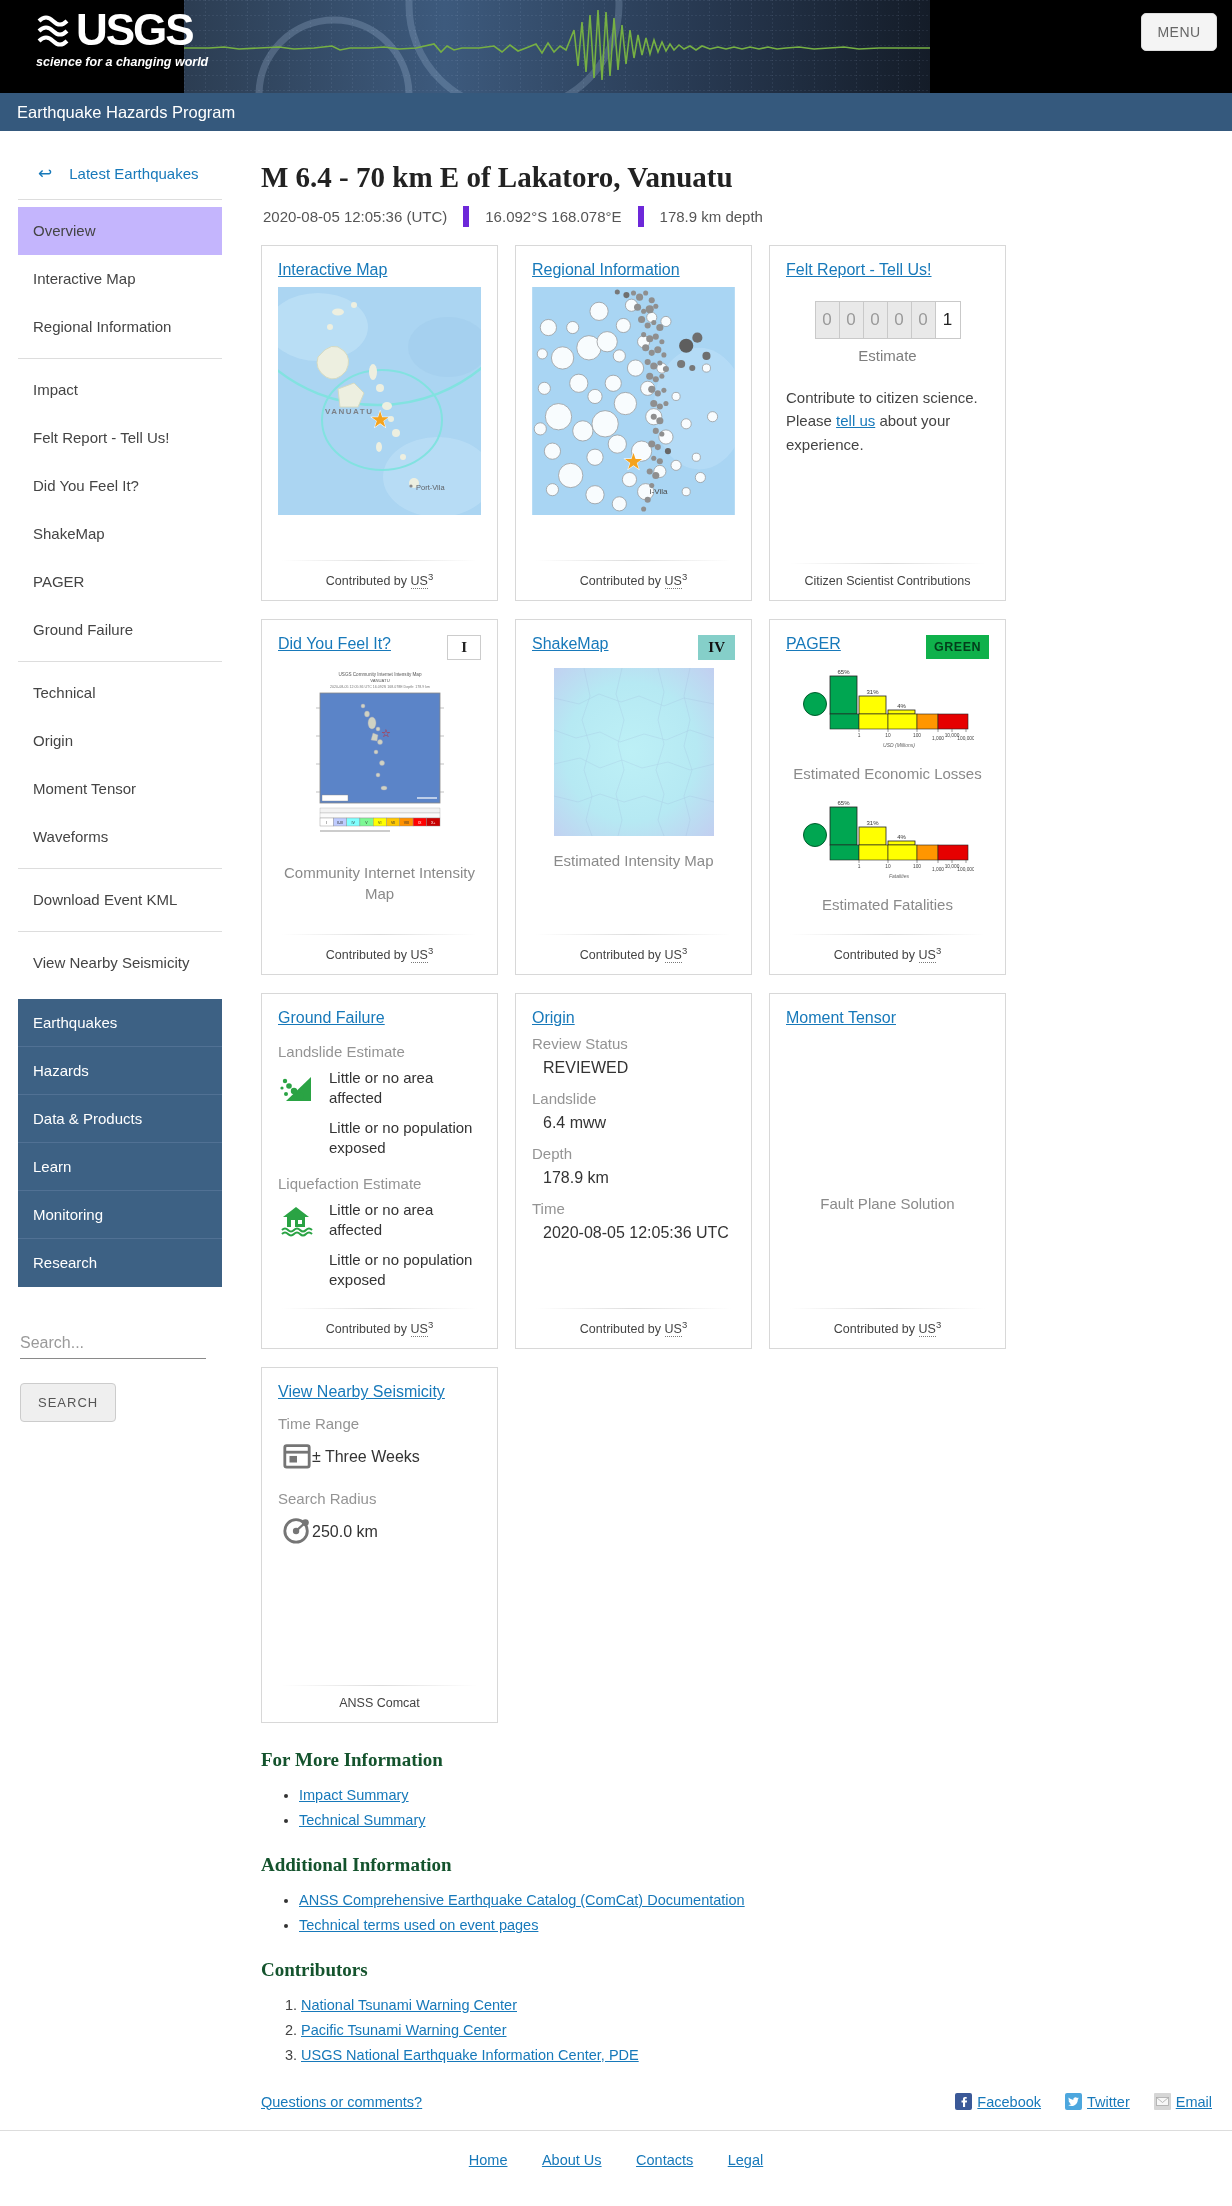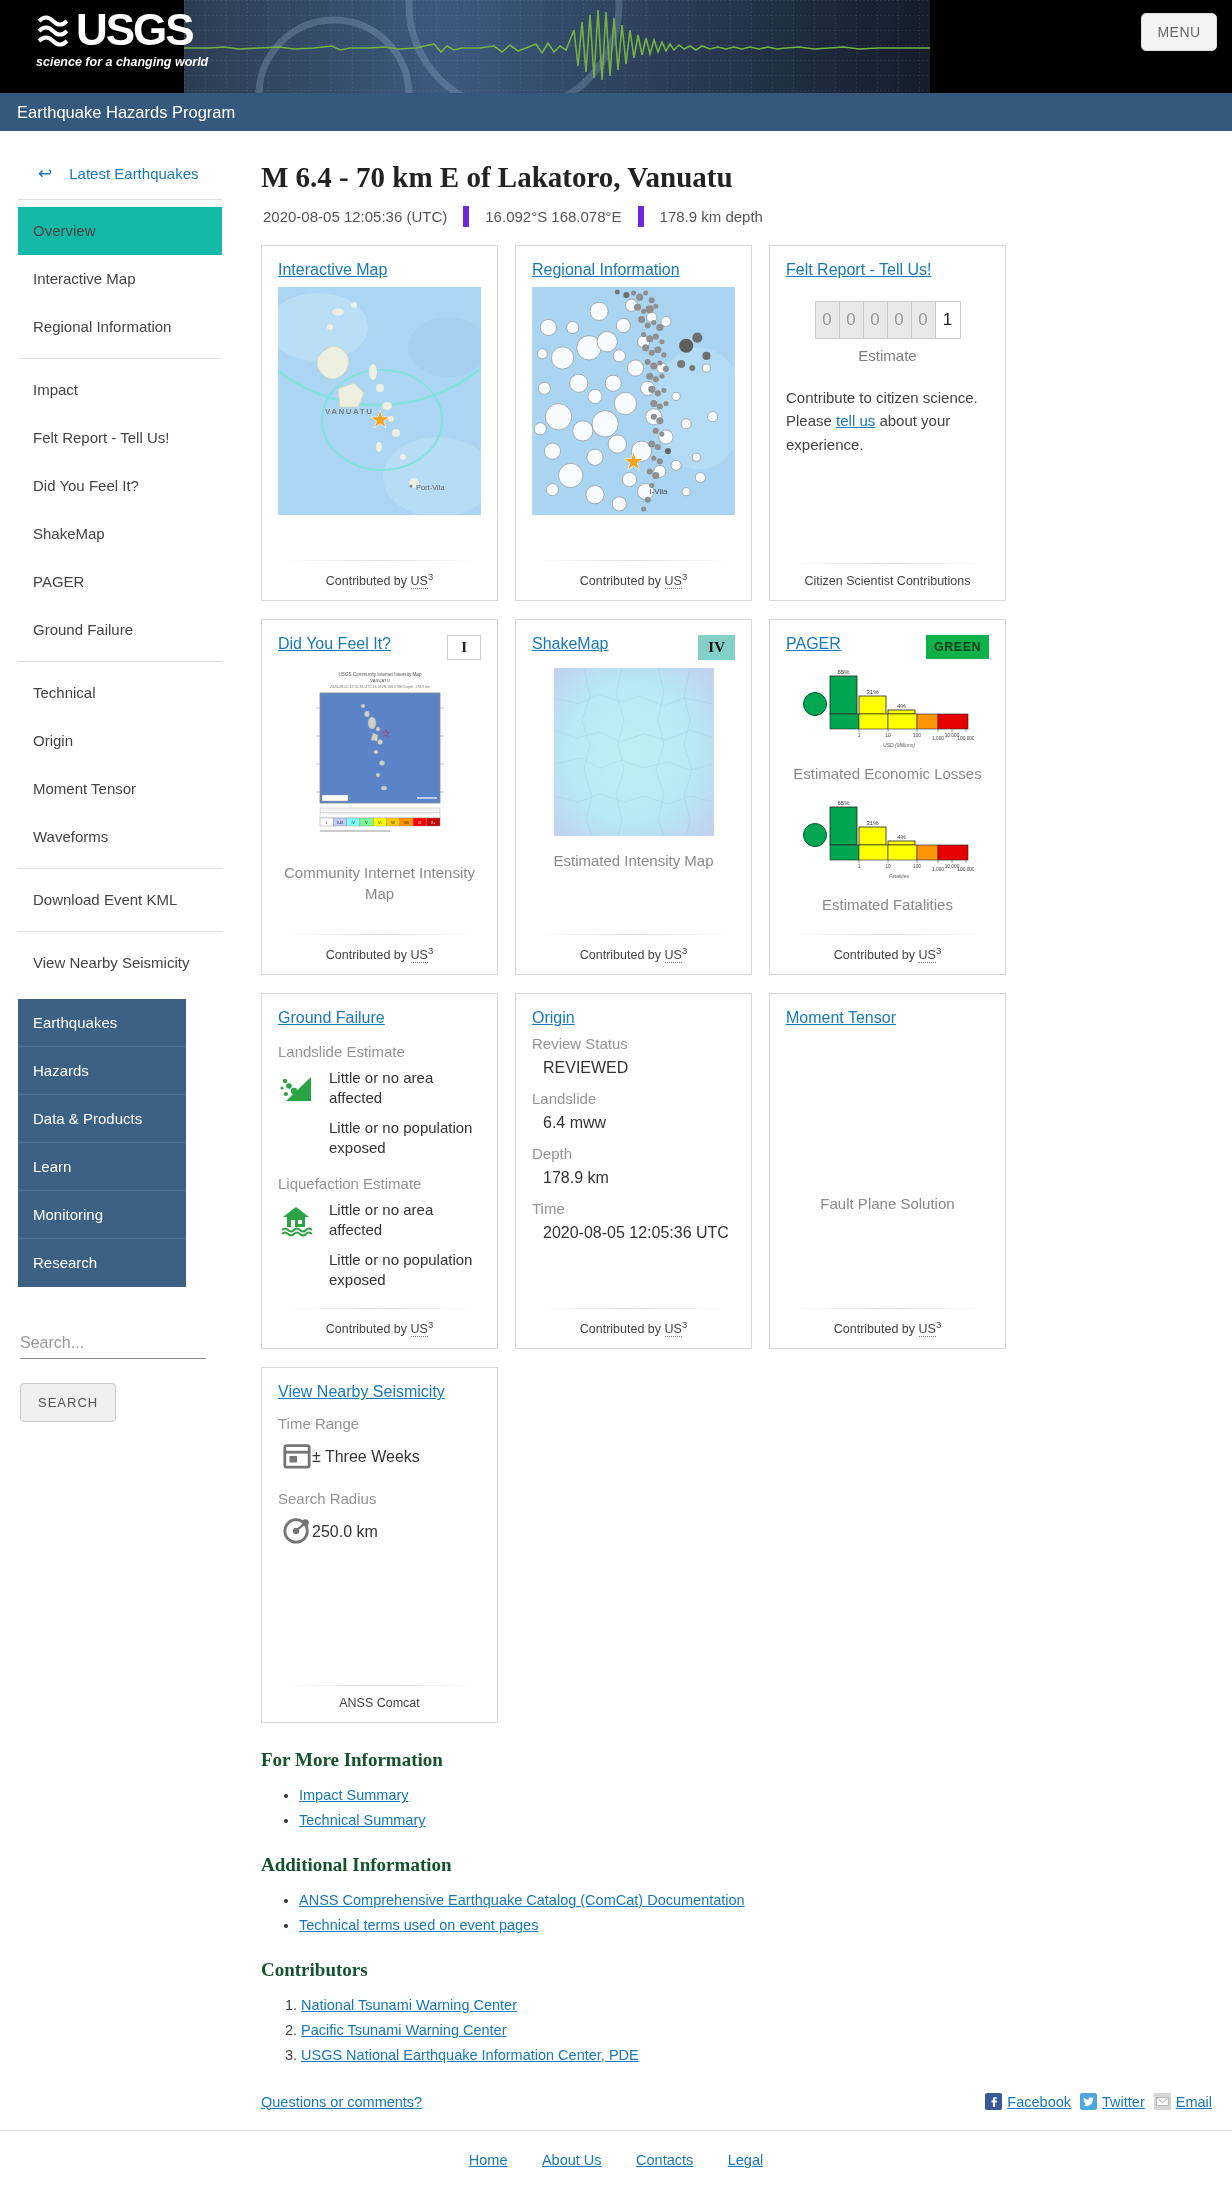--- a/index.html
+++ b/index.html
@@ -32,22 +32,22 @@
   .content { display:flex; align-items:flex-start; }
   .sidebar { width:259px; flex:none; padding:32px 0 0 18px; }
   .main { flex:1; padding:28px 20px 0 2px; }
 
   
   .back-link { display:flex; align-items:center; color:#1779ba; font-size:15px; padding-left:20px; margin-bottom:15px; text-decoration:none; }
   .back-arrow { font-size:17px; margin-right:17px; color:#1779ba; }
   .side-menu { width:204px; }
   .side-divider { border-top:1px solid #ddd; margin:7px 0; }
   .side-item { height:48px; line-height:48px; padding-left:15px; font-size:15px; color:#444; cursor:pointer; }
-  .side-item.active { background:#14b8a6; }
-  .site-nav { width:168px; margin-top:12px; background:#3d6184; }
+  .side-item.active { background:#c4b5fd; }
+  .site-nav { width:204px; margin-top:12px; background:#3d6184; }
   .site-nav-item { height:48px; line-height:47px; padding-left:15px; color:#fff; font-size:15px; border-bottom:1px solid #517194; cursor:pointer; }
   .site-nav-item:last-child { border-bottom:none; }
   .search-box { width:204px; margin-top:44px; padding-left:2px; }
   .search-input { width:186px; border:none; border-bottom:1px solid #8a8a8a; font-size:16px; padding:3px 0 6px; color:#333; outline:none; font-family:inherit; }
   .search-input::placeholder { color:#9a9a9a; }
   .search-button { margin-top:24px; background:#efefef; border:1px solid #ccc; border-radius:4px; color:#555; font-size:13px; letter-spacing:1px; padding:11px 17px; cursor:pointer; font-family:inherit; }
 
   
   .event-title { font-family:"Liberation Serif","DejaVu Serif",serif; font-weight:bold; font-size:29px; color:#222; margin:2px 0 12px; }
   .event-meta { display:flex; font-size:15px; color:#555; margin-bottom:18px; }
@@ -103,21 +103,21 @@
   
   .info-section { margin-top:26px; }
   .info-heading { font-family:"Liberation Serif","DejaVu Serif",serif; font-size:19px; font-weight:bold; color:#14532d; margin-bottom:16px; }
   .info-section ul { list-style:disc; margin-left:38px; }
   .info-section ol { margin-left:40px; color:#444; font-size:14.5px; }
   .info-section li { margin-bottom:9px; font-size:14.5px; }
   .info-section a { color:#1779ba; text-decoration:underline; font-size:14.5px; }
 
   .feedback-row { display:flex; justify-content:space-between; align-items:center; margin-top:30px; }
   .feedback-row .q-link { color:#1779ba; text-decoration:underline; font-size:14.5px; }
-  .social { display:flex; align-items:center; gap:9px; }
+  .social { display:flex; align-items:center; gap:24px; }
   .social a { display:flex; align-items:center; gap:5px; color:#1779ba; text-decoration:underline; font-size:14.5px; }
 
   
   .page-footer { margin-top:20px; border-top:1px solid #ddd; }
   .footer-nav { text-align:center; padding:20px 0; }
   .footer-nav a { color:#1779ba; text-decoration:underline; font-size:14.5px; margin:0 15px; }
 </style>
 </head>
 <body>
 

